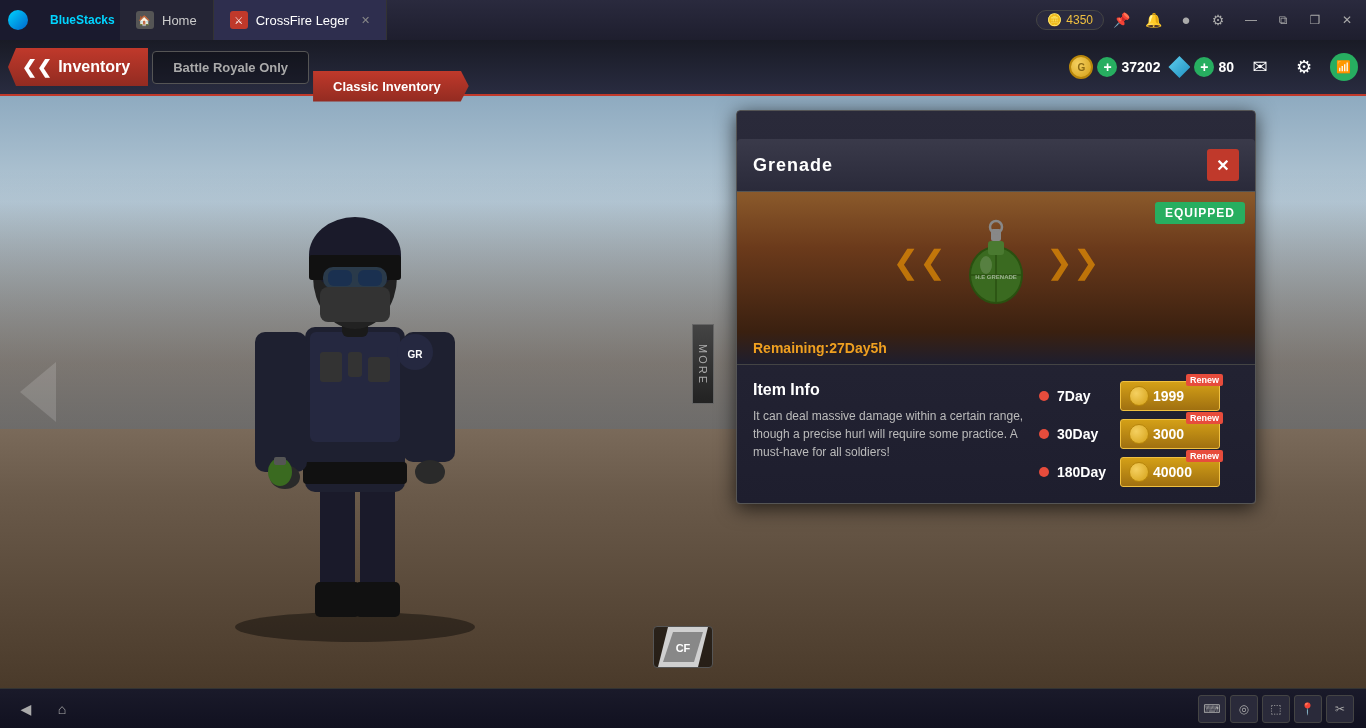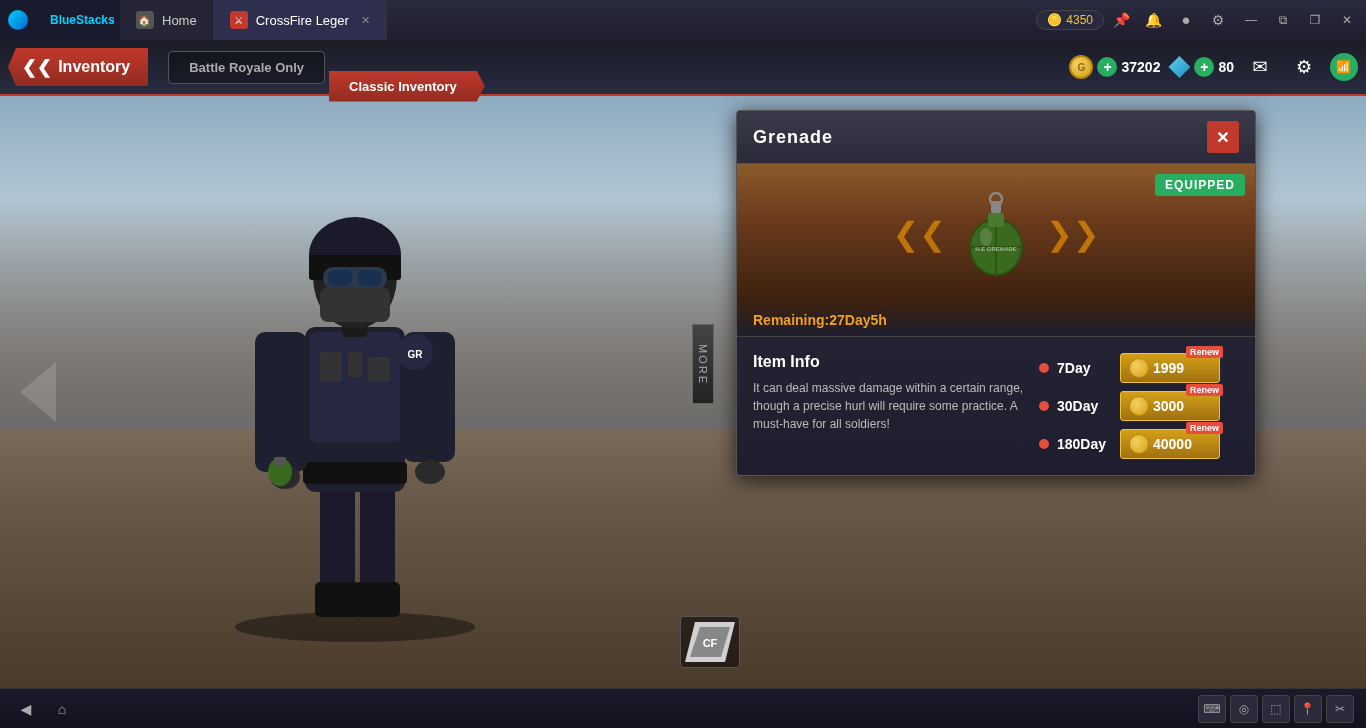--- a/index.html
+++ b/index.html
@@ -176,21 +176,21 @@
       display: flex;
       align-items: center;
       gap: 6px;
       color: white;
       position: relative;
     }
     .nav-tab.br-only {
       color: #aaa;
       border: 1px solid #555;
       border-radius: 4px;
-      margin-left: 20px;
+      margin-left: 4px;
       background: rgba(0,0,0,0.3);
     }
     .nav-tab.classic {
       background: linear-gradient(180deg, #c0392b, #922b21);
       clip-path: polygon(0 0, calc(100% - 8px) 0, 100% 50%, calc(100% - 8px) 100%, 0 100%);
       padding-right: 28px;
       margin-left: 4px;
       margin-top: 38px;
     }
     .nav-resources {
@@ -309,20 +309,21 @@
       box-shadow: 0 4px 20px rgba(0,0,0,0.7);
     }
     .panel-header {
       background: linear-gradient(180deg, #3a3a4a, #2a2a3a);
       padding: 10px 16px;
       display: flex;
       align-items: center;
       justify-content: space-between;
       border-bottom: 1px solid #555;
       border-radius: 4px 4px 0 0;
+      margin-top: 28px;
     }
     .panel-title {
       color: white;
       font-size: 18px;
       font-weight: bold;
       letter-spacing: 1px;
     }
     .close-panel-btn {
       width: 32px; height: 32px;
       background: #c0392b;
@@ -456,28 +457,27 @@
       font-weight: bold;
     }
 
     
     .bottom-logo-area {
       position: absolute;
       bottom: 20px;
       left: 50%;
       transform: translateX(-50%);
       width: 60px;
-      height: 52px;
+      height: 42px;
       background: rgba(0,0,0,0.5);
       border: 1px solid #555;
       border-radius: 4px;
       display: flex;
       align-items: center;
       justify-content: center;
-      margin-left: 27px;
     }
 
     
     #taskbar {
       width: 100%;
       height: 40px;
       background: linear-gradient(180deg, #1a1a2a, #111120);
       border-top: 1px solid #333;
       display: flex;
       align-items: center;

